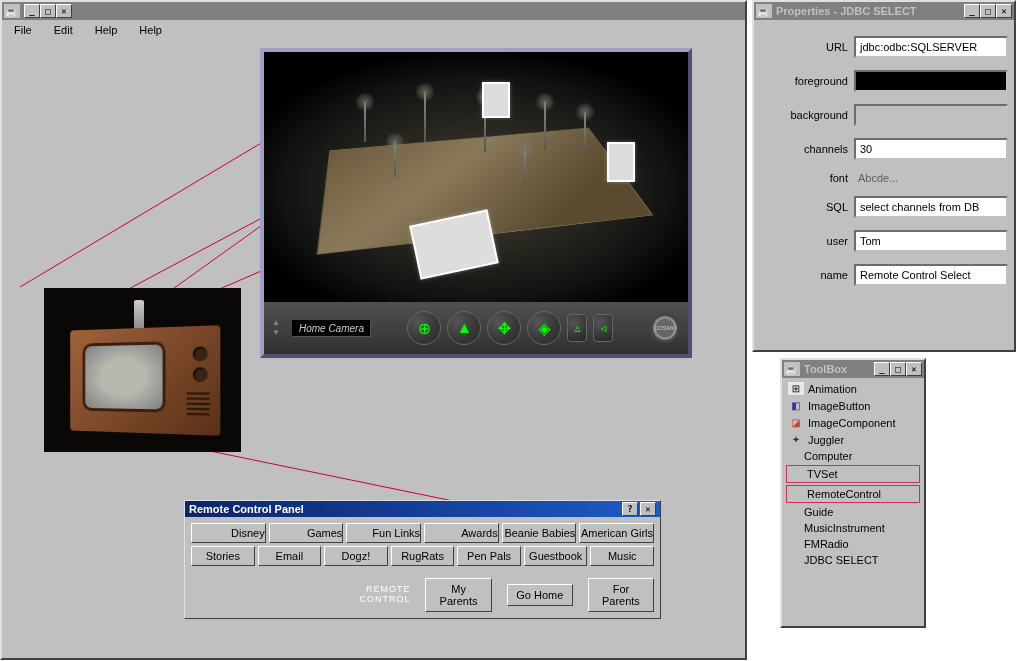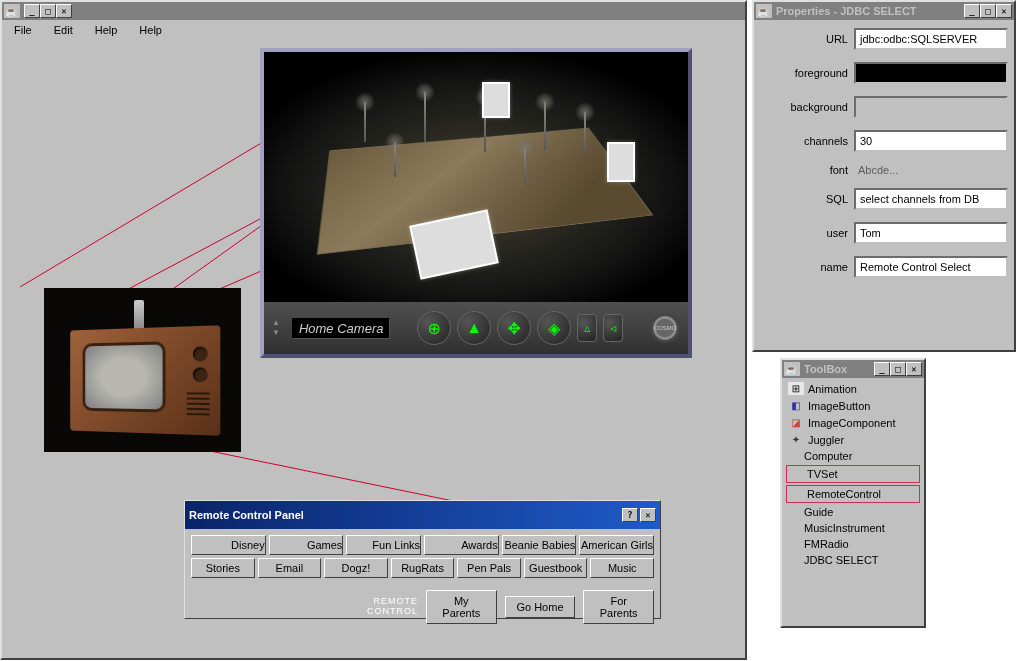--- a/index.html
+++ b/index.html
@@ -137,21 +137,21 @@
     left: 0; bottom: 0; width: 100%; height: 52px;
     background: linear-gradient(#505050, #303030);
     display: flex;
     align-items: center;
     padding: 0 8px;
     gap: 6px;
   }
   #viewer3d .home-camera {
     background: #000;
     color: #ccc;
-    font-size: 13px;
+    font-size: 10px;
     font-style: italic;
     padding: 2px 6px;
     border: 1px inset #555;
     margin-right: auto;
   }
   #viewer3d .arrow-stack {
     display: flex; flex-direction: column; gap: 2px; margin-right: 6px;
     color: #888; font-size: 8px; line-height: 1;
   }
   .nav-btn {
@@ -218,21 +218,21 @@
 
   
   #remote-panel {
     position: absolute;
     left: 182px; top: 460px; width: 477px; height: 119px;
     background: #c0c0c0;
     border: 1px solid;
     border-color: #e0e0e0 #404040 #404040 #e0e0e0;
   }
   #remote-panel .rtitle {
-    height: 28px;
+    height: 16px;
     background: linear-gradient(90deg, #0a246a, #1e5bc8);
     color: #fff;
     font-weight: bold;
     display: flex;
     align-items: center;
     padding: 0 4px;
   }
   #remote-panel .rtitle span:first-child { flex: 1; }
   #remote-panel .rbtns { display: flex; gap: 2px; }
   #remote-panel .content { padding: 6px; }
@@ -244,21 +244,21 @@
     padding: 3px 0;
     text-align: center;
     font-size: 11px;
     cursor: default;
   }
   .row1 .btn { flex: 1 1 0; text-align: right; }
   .row2 .btn { flex: 1 1 0; }
   .bottom-row {
     display: flex;
     justify-content: flex-end;
-    gap: 8px;
+    gap: 15px;
     margin-top: 12px;
     align-items: center;
   }
   .remote-label {
     color: #fff;
     font-size: 9px;
     letter-spacing: 1px;
     margin-right: auto;
     text-align: right;
     text-transform: uppercase;
@@ -271,21 +271,21 @@
   .lines {
     position: absolute;
     left: 0; top: 0;
     pointer-events: none;
   }
 
   
   #props {
     left: 752px; top: 0; width: 264px; height: 352px;
   }
-  #props .content { padding: 8px 6px; }
+  #props .content { padding: 16px 6px; }
   .prow {
     display: flex;
     align-items: center;
     margin-bottom: 12px;
   }
   .prow label {
     width: 94px;
     text-align: right;
     padding-right: 6px;
     font-size: 11px;

